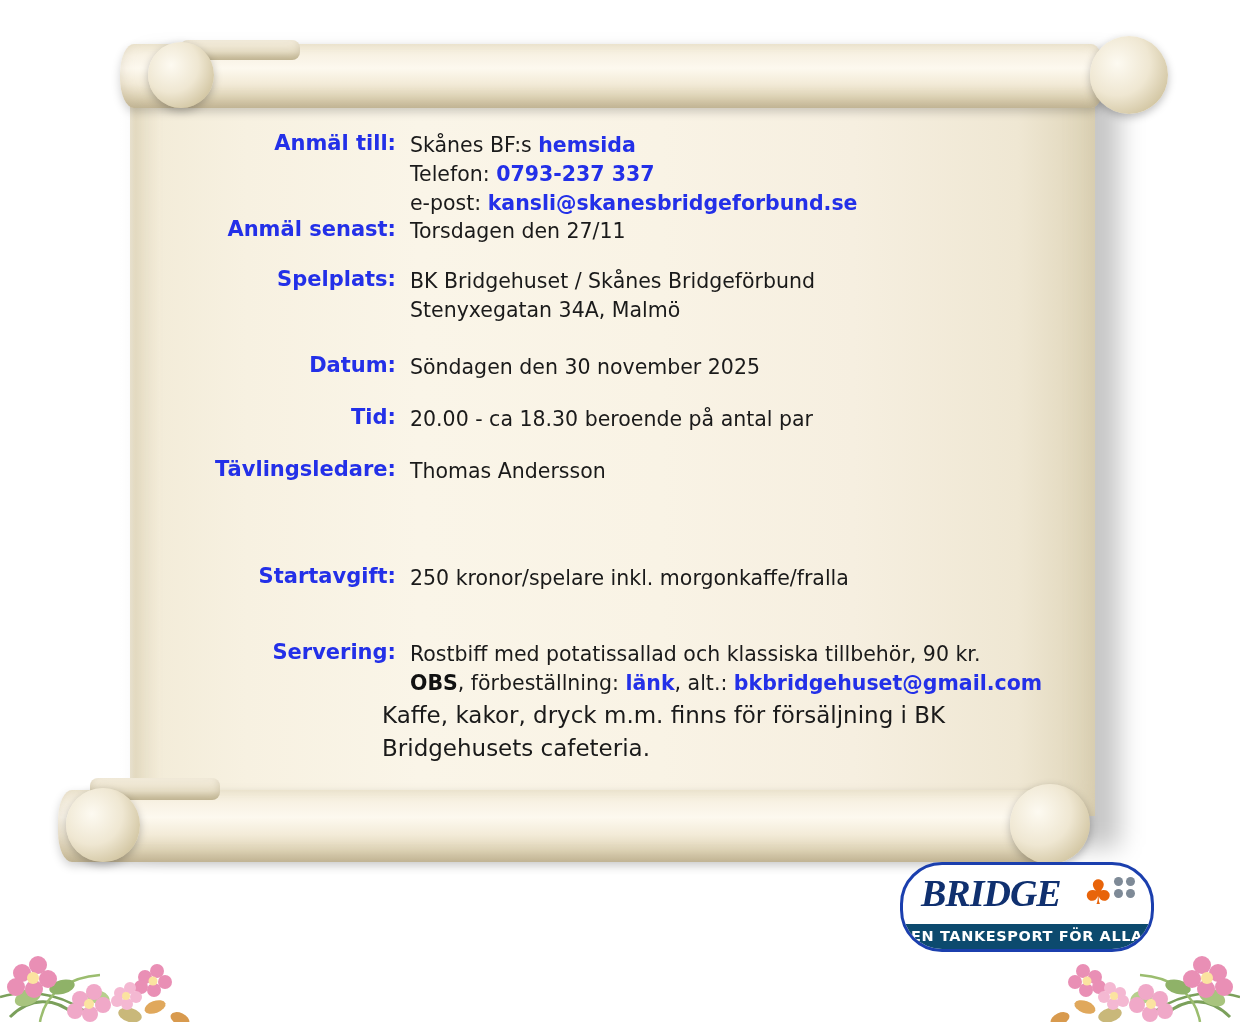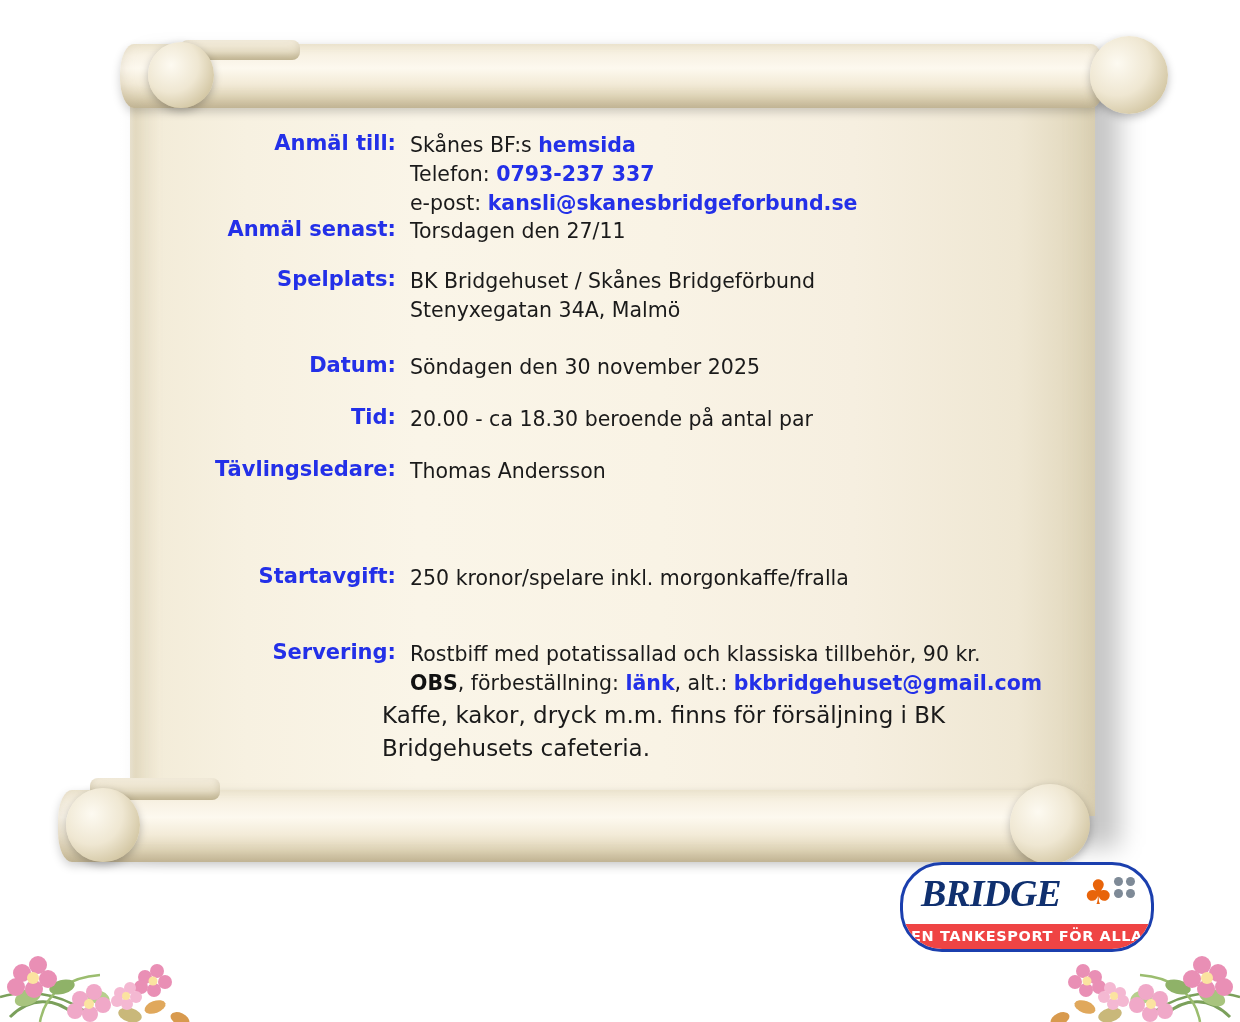--- a/index.html
+++ b/index.html
@@ -223,21 +223,21 @@
     font-style: italic;
     letter-spacing: -1px;
     color: #10306f;
     font-family: Liberation Serif, serif;
   }
   .logo-sub {
     position: absolute;
     left: 0;
     bottom: 0;
     width: 100%;
-    background: #ef4444;
+    background: #0c4a6e;
     color: #ffffff;
     font-size: 14.5px;
     font-weight: bold;
     letter-spacing: 0.6px;
     text-align: center;
     padding: 4px 0 5px;
     box-sizing: border-box;
     font-family: "DejaVu Sans", "Liberation Sans", sans-serif;
   }
   .logo-club {

